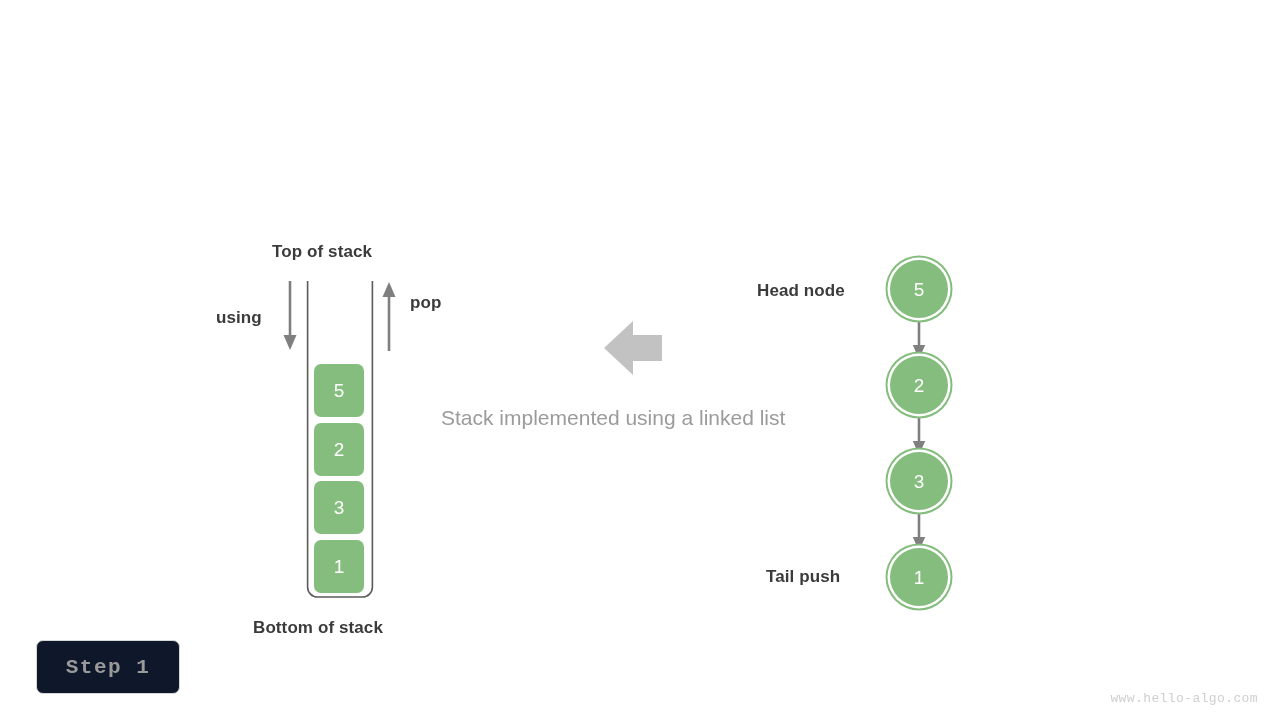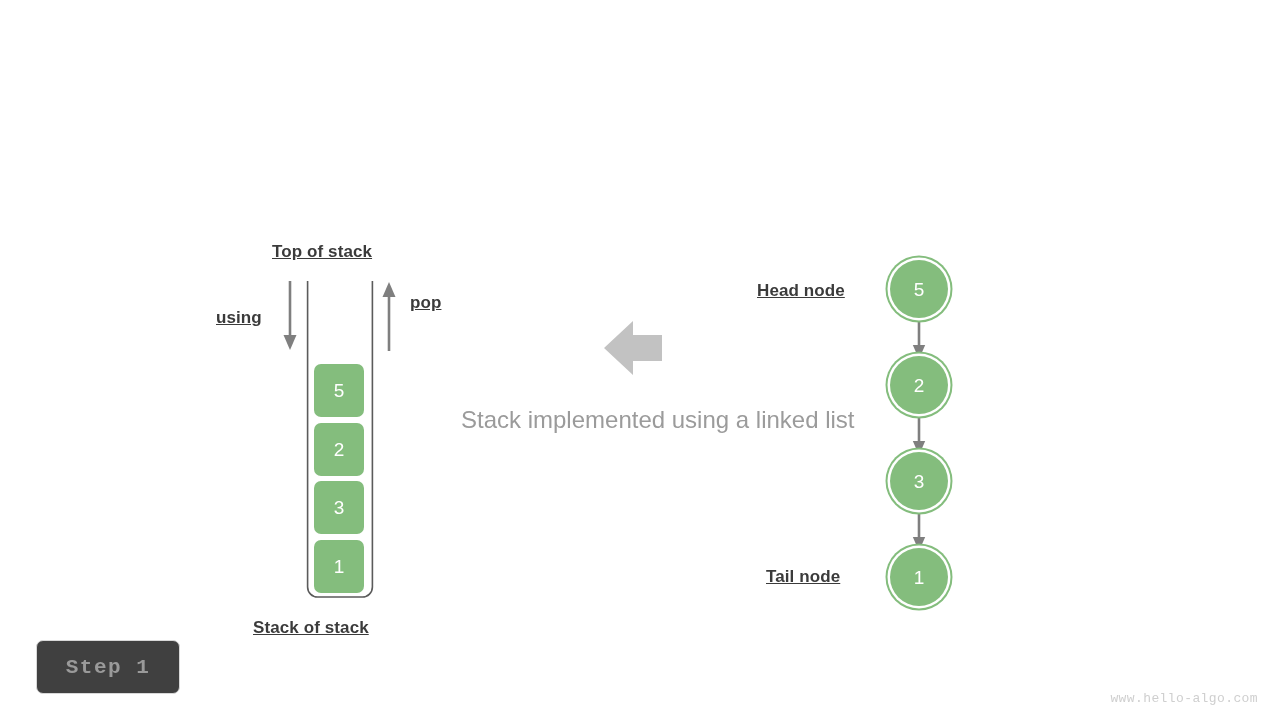--- a/index.html
+++ b/index.html
@@ -26,30 +26,28 @@
   .abs { position: absolute; }
 
   
   .bold-label {
     font-family: "Liberation Sans", sans-serif;
     font-size: 17px;
     font-weight: bold;
     color: #3b3b3b;
     white-space: nowrap;
     letter-spacing: 0.1px;
-    text-decoration: underline;
   }
 
   .caption {
     font-family: "Liberation Sans", sans-serif;
-    font-size: 24px;
+    font-size: 21px;
     font-weight: normal;
     color: #9b9b9b;
     white-space: nowrap;
-    margin-left: 20px;
   }
 
   
   .stack-container {
     position: absolute;
     left: 306px;
     top: 281px;
     width: 68px;
     height: 320px;
   }
@@ -99,21 +97,21 @@
   
   .step-badge {
     position: absolute;
     left: 36px;
     top: 640px;
     width: 144px;
     height: 54px;
     box-sizing: border-box;
     border: 1px solid #d8d8d8;
     border-radius: 7px;
-    background: #404040;
+    background: #0f172a;
     display: flex;
     align-items: center;
     justify-content: center;
     font-family: "Liberation Mono", monospace;
     font-size: 21px;
     font-weight: bold;
     color: #9a9a9a;
     letter-spacing: 1.5px;
   }
 
@@ -158,33 +156,33 @@
     <svg width="68" height="320" viewBox="0 0 68 320">
       <path d="M1.6 0 L1.6 306 A10 10 0 0 0 11.6 316 L56.4 316 A10 10 0 0 0 66.4 306 L66.4 0" fill="none" stroke="#5b5b5b" stroke-width="1.6" stroke-linecap="butt"></path>
     </svg>
   </div>
 
   <div class="stack-box" style="left:314px; top:364px;">5</div>
   <div class="stack-box" style="left:314px; top:423px;">2</div>
   <div class="stack-box" style="left:314px; top:481px;">3</div>
   <div class="stack-box" style="left:314px; top:540px;">1</div>
 
-  <div class="abs bold-label" style="left:253px; top:618px;">Stack of stack</div>
+  <div class="abs bold-label" style="left:253px; top:618px;">Bottom of stack</div>
 
   <div class="big-arrow">
     <svg width="62" height="62" viewBox="0 0 62 62">
       <polygon points="2,31 31,4 31,18 60,18 60,44 31,44 31,58" fill="#c2c2c2"></polygon>
     </svg>
   </div>
 
   <div class="abs caption" style="left:441px; top:406px;">Stack implemented using a linked list</div>
 
   <div class="abs bold-label" style="left:757px; top:281px;text-align:right;">Head node</div>
 
-  <div class="abs bold-label" style="left:766px; top:567px;">Tail node</div>
+  <div class="abs bold-label" style="left:766px; top:567px;">Tail push</div>
 
   <div class="ll-link" style="left:908px; top:321px;">
     <svg width="22" height="40" viewBox="0 0 22 40">
       <line x1="11" y1="0" x2="11" y2="27" stroke="#7f7f7f" stroke-width="2.6"></line>
       <polygon points="11,38 4.8,24 17.2,24" fill="#7f7f7f"></polygon>
     </svg>
   </div>
   <div class="ll-link" style="left:908px; top:417px;">
     <svg width="22" height="40" viewBox="0 0 22 40">
       <line x1="11" y1="0" x2="11" y2="27" stroke="#7f7f7f" stroke-width="2.6"></line>

